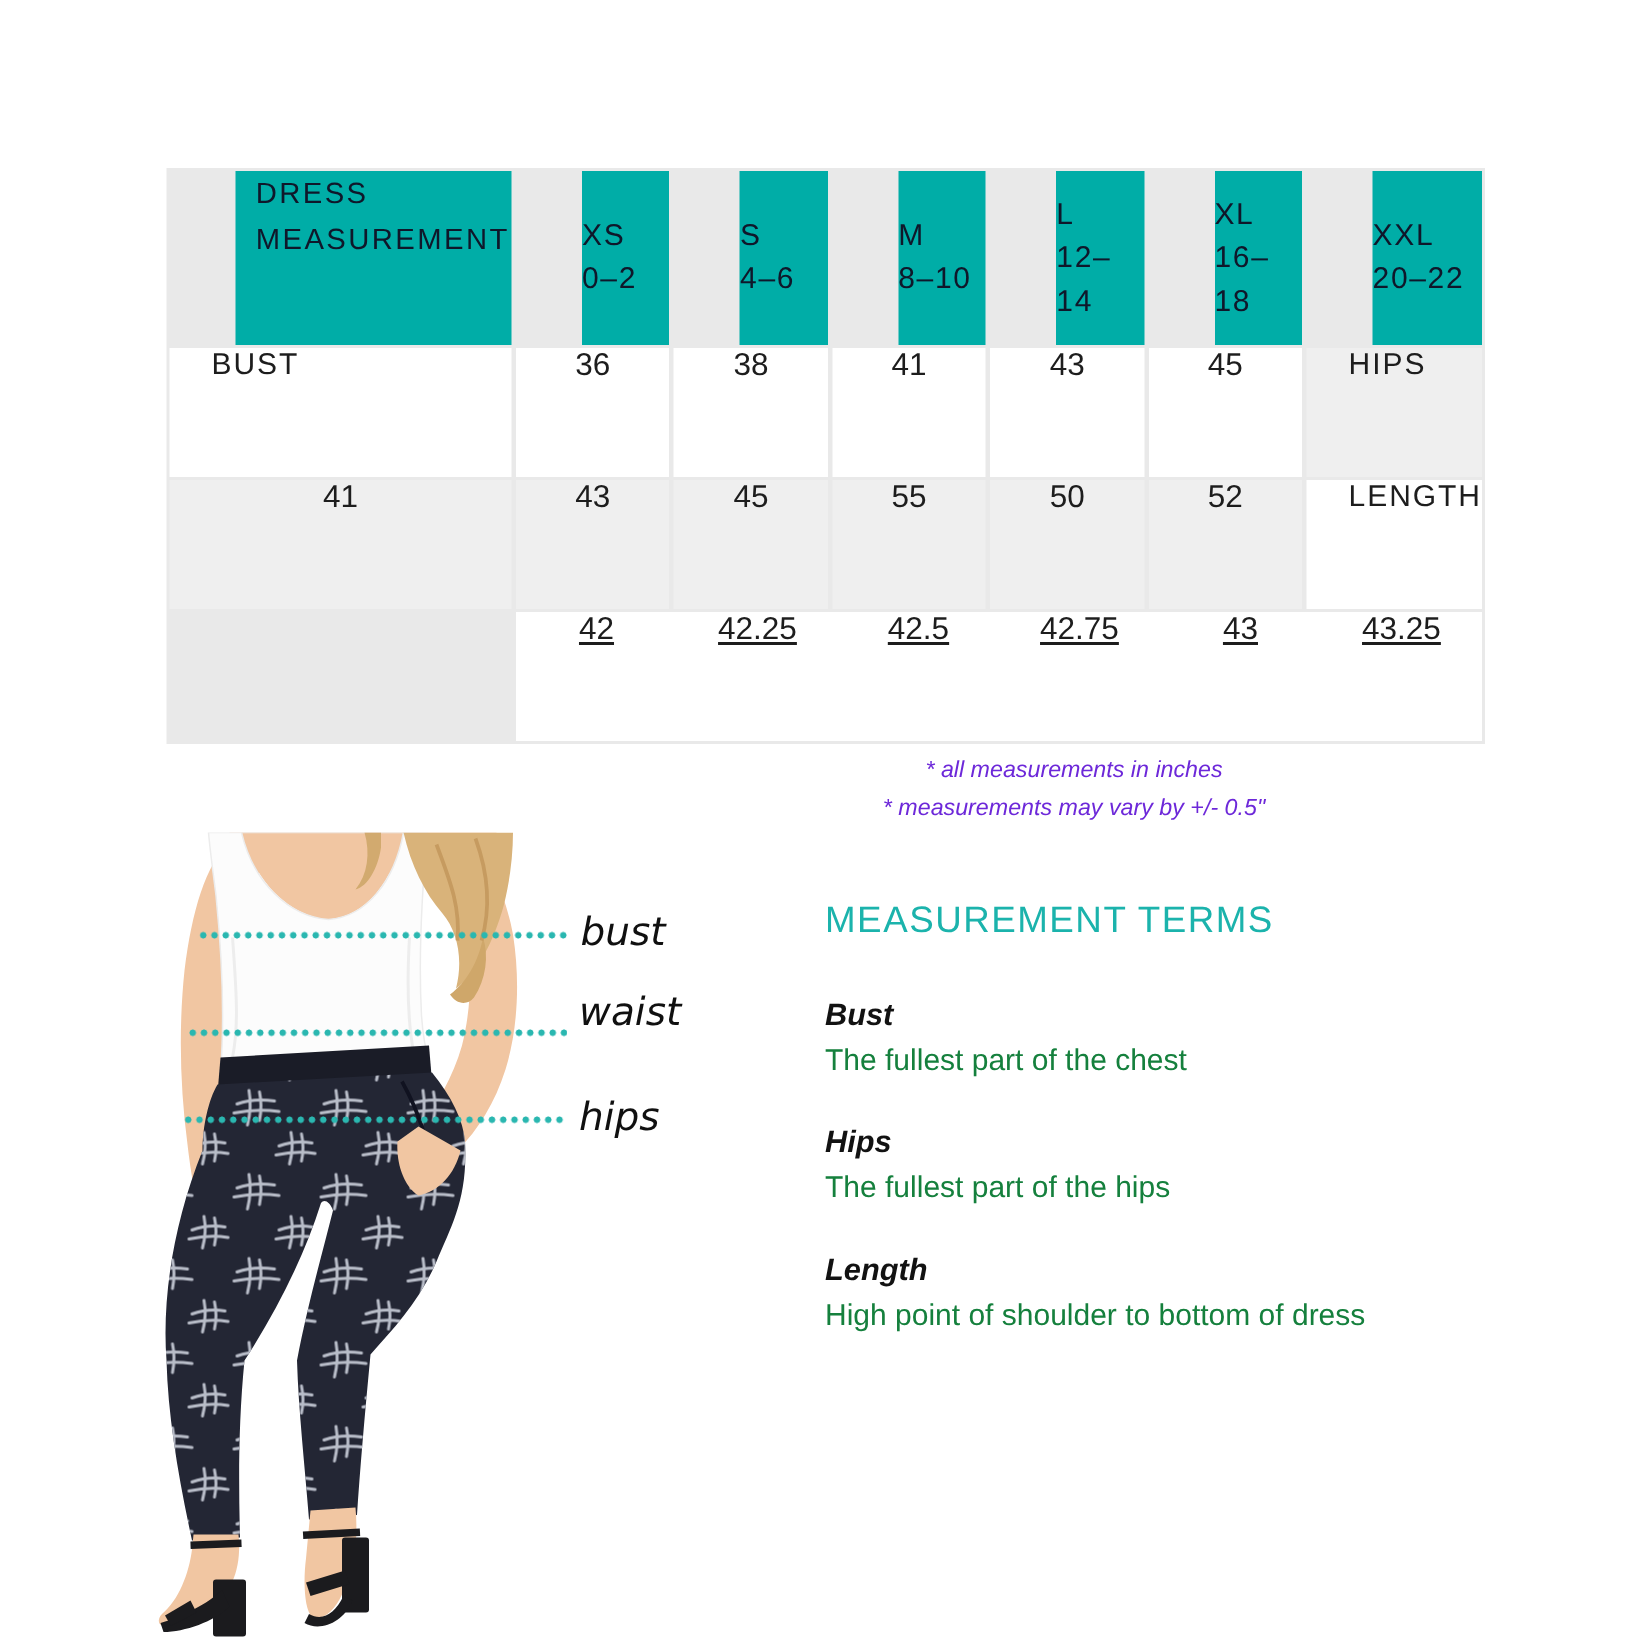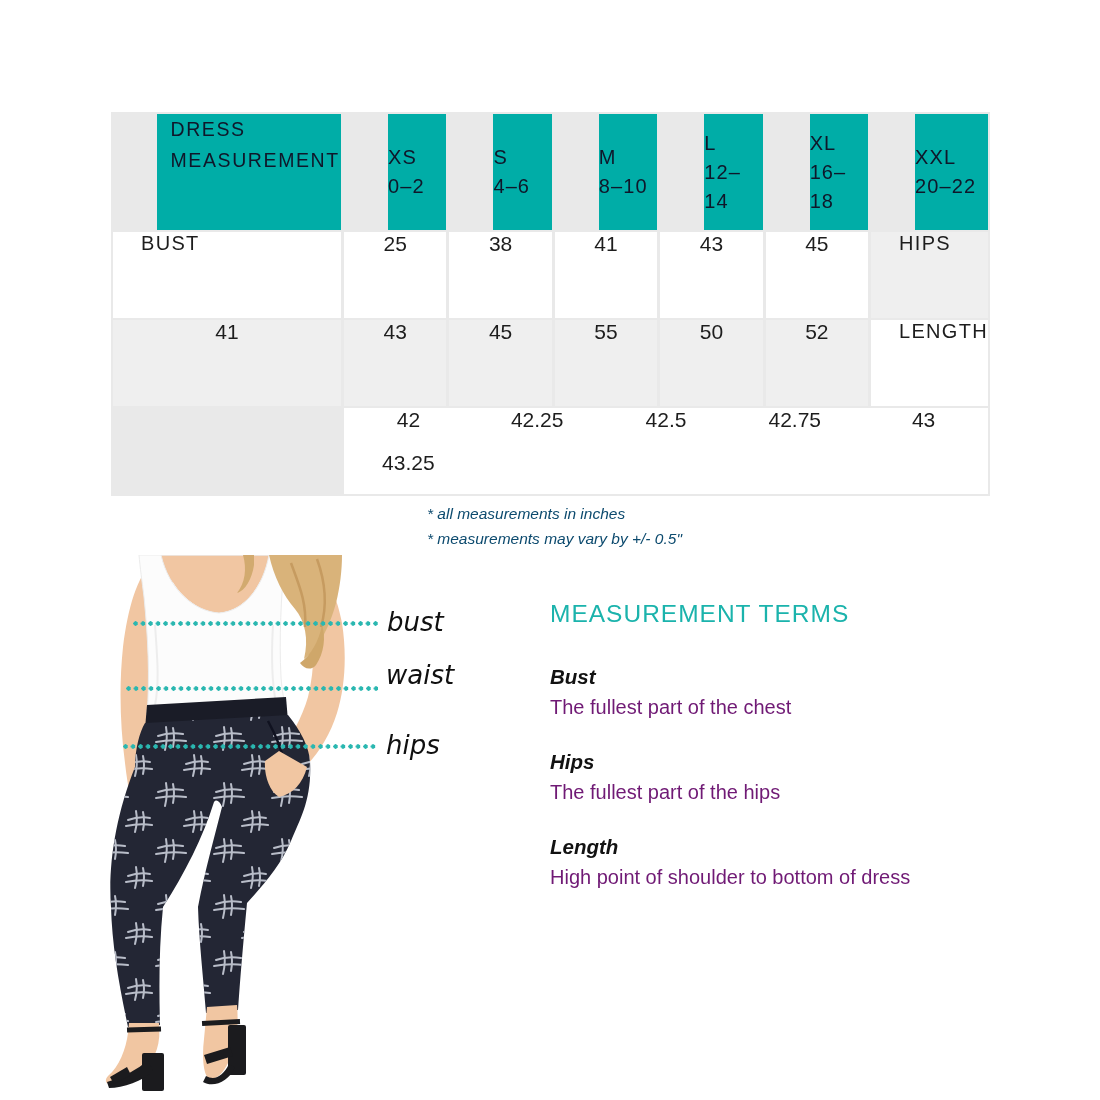--- a/index.html
+++ b/index.html
@@ -24,26 +24,26 @@
     grid-template-rows:116px 86px 86px 86px;gap:2px 3px;
   }
   .cell{display:flex;align-items:flex-start;justify-content:center;background:#fff;
         font-size:21px;color:var(--text-dark);}
   .cell.head{background:var(--teal-header);color:#0f172a;flex-direction:column;
              font-size:20px;letter-spacing:1.1px;line-height:29px;margin-left:44px;}
   .cell.corner{align-items:center;justify-content:flex-start;padding-left:28px;}
   .cell.corner span{display:block;width:185px;font-size:19.5px;letter-spacing:1.6px;line-height:31px;}
   .cell.rowlabel{justify-content:flex-start;padding-left:28px;font-size:20px;letter-spacing:1.3px;}
   .cell.gray{background:var(--row-gray);}
-  .cell.span6{grid-column:2 / -1;display:grid;grid-template-columns:repeat(5,1fr);padding:0;}
+  .cell.span6{grid-column:2 / -1;display:grid;grid-template-columns:repeat(6,1fr);padding:0;text-decoration:underline;}
   .cell.span6 .v{display:flex;align-items:center;justify-content:center;font-size:21px;}
 
   
-  .footnotes{position:absolute;left:427px;top:501px;width:532px;text-align:left;
-             font-style:italic;font-size:15.5px;line-height:25px;color:#0c4a6e;}
+  .footnotes{position:absolute;left:450px;top:501px;width:532px;text-align:center;
+             font-style:italic;font-size:15.5px;line-height:25px;color:#6d28d9;}
 
   
   .model{position:absolute;left:95px;top:555px;}
 
   .dotline{position:absolute;height:5px;z-index:5;
     background-image:radial-gradient(circle at 2.5px 2.5px, var(--dot-teal) 2px, rgba(0,0,0,0) 2.4px);
     background-size:7.5px 5px;background-repeat:repeat-x;}
   #line-bust{left:133px;top:621px;width:245px;}
   #line-waist{left:126px;top:686px;width:252px;}
   #line-hips{left:123px;top:744px;width:255px;}
@@ -53,21 +53,21 @@
   #label-bust{left:387px;top:607px;}
   #label-waist{left:386px;top:660px;}
   #label-hips{left:386px;top:730px;}
 
   
   .terms{position:absolute;left:550px;top:600px;width:480px;}
   .terms h2{margin:0 0 37px 0;font-size:24.5px;font-weight:400;
             color:var(--teal-heading);letter-spacing:1px;}
   .term{margin-bottom:31px;}
   .term-name{font-weight:bold;font-style:italic;font-size:20.5px;color:#121212;margin-bottom:7px;}
-  .term-desc{font-size:20px;color:#701a75;}
+  .term-desc{font-size:20px;color:#15803d;}
 </style>
 </head>
 <body>
 
 <div class="canvas">
 
   <div class="size-table">
 
     <div class="cell head corner">
       <span>DRESS MEASUREMENT</span>
@@ -91,21 +91,21 @@
     <div class="cell head">
       <span>XL</span>
       <span>16–18</span>
     </div>
     <div class="cell head">
       <span>XXL</span>
       <span>20–22</span>
     </div>
 
     <div class="cell rowlabel">BUST</div>
-    <div class="cell">25</div>
+    <div class="cell">36</div>
     <div class="cell">38</div>
     <div class="cell">41</div>
     <div class="cell">43</div>
     <div class="cell">45</div>
 
     <div class="cell rowlabel gray">HIPS</div>
     <div class="cell gray">41</div>
     <div class="cell gray">43</div>
     <div class="cell gray">45</div>
     <div class="cell gray">55</div>

